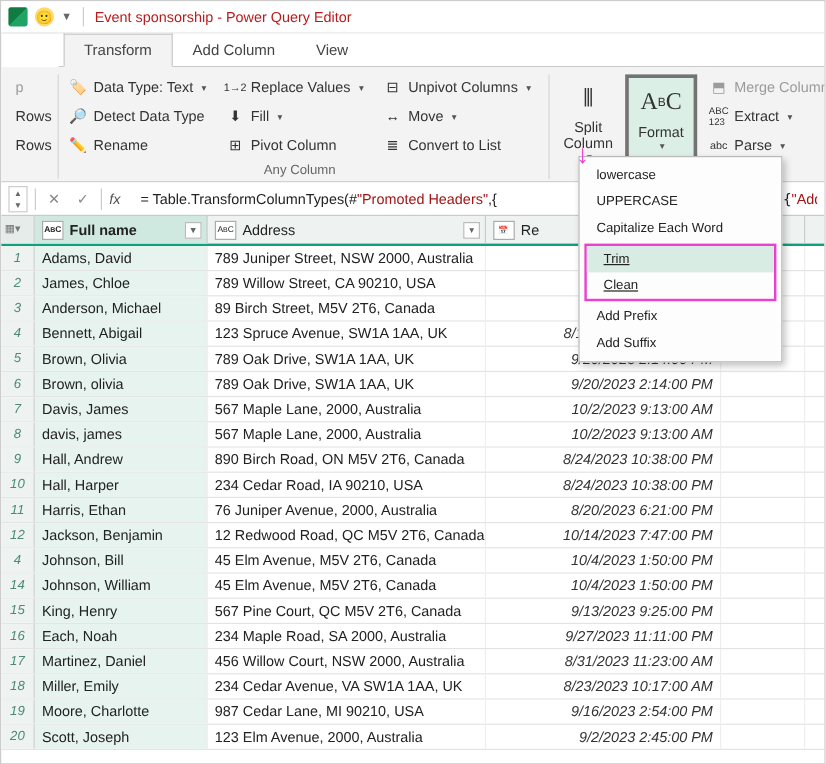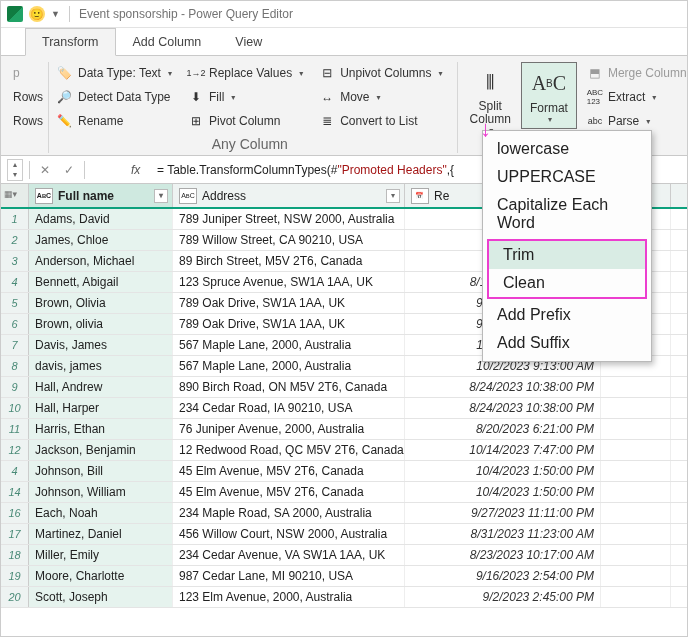--- a/index.html
+++ b/index.html
@@ -2,60 +2,60 @@
 <html><head>
 <meta charset="utf-8">
 <style>
   * { box-sizing: border-box; margin: 0; padding: 0; font-family: "Segoe UI", Arial, sans-serif; }
   body { width: 688px; height: 637px; background: #fff; font-size: 12px; color: #222; overflow: hidden; border:1px solid #ccc;}
   .titlebar { height: 27px; display:flex; align-items:center; padding:0 6px; background:#fff; border-bottom:1px solid #e3e3e3; gap:6px;}
   .titlebar .logo { width:16px; height:16px; background:linear-gradient(135deg,#107c41 50%,#21a366 50%); border-radius:2px; }
   .titlebar .face { width:16px; height:16px; border-radius:50%; background:#ffd966; display:flex; align-items:center; justify-content:center; font-size:11px;}
   .titlebar .caret { font-size:9px; color:#666; }
   .titlebar .sep { width:1px; height:16px; background:#ccc; margin:0 3px;}
-  .titlebar .title { color:#737373; font-size:12px; }
-  .tabs { display:flex; height:28px; border-bottom:1px solid #c9c9c9; background:#fff; padding-left:24px; gap:0;}
+  .titlebar .title { color:#b91c1c; font-size:12px; }
+  .tabs { display:flex; height:28px; border-bottom:1px solid #c9c9c9; background:#fff; padding-left:4px; gap:0;margin-left:48px;}
   .tab { padding:6px 16px 5px; font-size:12.5px; color:#444; cursor:pointer; border:1px solid transparent; border-bottom:none; }
   .tab.active { background:#f3f3f3; border-color:#c9c9c9; border-bottom:1px solid #f3f3f3; position:relative; z-index:1; margin-bottom:-1px;}
   .ribbon { background:#f3f3f3; border-bottom:1px solid #c9c9c9; padding:6px 8px 2px; display:flex;}
   .group { border-right:1px solid #d6d6d6; padding:0 10px 0 4px; display:flex; flex-direction:column;}
   .group:last-child { border-right:none; }
   .cmd-row { display:flex; align-items:center; gap:4px; height:22px; margin-bottom:2px;}
   .cmd { display:flex; align-items:center; gap:5px; padding:2px 4px; font-size:12px; color:#333; white-space:nowrap; cursor:pointer;}
   .cmd.disabled { color:#9b9b9b; }
   .ic { width:16px; height:16px; display:inline-flex; align-items:center; justify-content:center; font-size:12px; }
   .caretd { font-size:8px; color:#555; margin-left:2px;}
   .bigbtn { display:flex; flex-direction:column; align-items:center; justify-content:center; padding:4px 8px; font-size:12px; color:#333; cursor:pointer; }
-  .bigbtn.active { background:#dcefe6; border:1px solid #737373; }
+  .bigbtn.active { background:#dcefe6; border:3px solid #737373; }
   .bigbtn .bigic { width:32px; height:32px; display:flex; align-items:center; justify-content:center; font-size:20px; margin-bottom:2px;}
-  .group-label { text-align:center; font-size:14px; color:#666; padding:2px 0 1px;}
+  .group-label { text-align:center; font-size:11px; color:#666; padding:2px 0 1px;}
   .fx-bar { display:flex; align-items:center; height:28px; border-bottom:1px solid #c9c9c9; padding:0 6px; gap:6px; background:#fff;}
   .fx-bar .spinbtn { width:14px; height:10px; display:flex; align-items:center; justify-content:center; font-size:8px; color:#666; cursor:pointer;}
   .fx-bar .spin { display:flex; flex-direction:column; border:1px solid #ccc;}
   .fx-bar .sepv { width:1px; height:18px; background:#ccc; }
   .fx-bar .xbtn,.fx-bar .chk { width:18px; text-align:center; color:#888; cursor:pointer;}
-  .fx-bar .fx { font-style:italic; color:#555; width:20px;margin-left:40px;}
+  .fx-bar .fx { font-style:italic; color:#555; width:20px;}
   .fx-bar .formula { flex:1; font-family:Consolas,monospace; font-size:12px; white-space:nowrap; overflow:hidden; }
   .fx-bar .formula .str { color:#a31515; }
   .grid-head { display:flex; height:25px; background:#eef3f2; border-bottom:2px solid #0da17d;}
   .rownum-head { width:28px; background:#e6ece9; border-right:1px solid #ccc;}
   .col { display:flex; align-items:center; padding:0 6px; border-right:1px solid #ccc; font-size:12px; position:relative;}
   .col .typeic { width:18px; height:16px; display:inline-flex; align-items:center; justify-content:center; font-size:7px; background:#fff; border:1px solid #aaa; margin-right:5px;}
   .col .dd { position:absolute; right:4px; font-size:8px; color:#666; border:1px solid #bbb; width:14px; height:14px; display:flex; align-items:center; justify-content:center; background:#fff; cursor:pointer;}
   .col.sel { background:#cfe9e0; font-weight:600;}
   .c1 { width:144px; } .c2 { width:232px; } .c3 { width:196px;} .c4 { width:70px;}
   .grid-body {}
   .row { display:flex; height:21px; border-bottom:1px solid #e4e4e4;}
   .rownum { width:28px; background:#eef3f2; color:#4a8a77; text-align:center; font-style:italic; font-size:11px; line-height:21px; border-right:1px solid #ccc;}
   .cell { padding:0 6px; font-size:12px; line-height:21px; border-right:1px solid #eee; white-space:nowrap; overflow:hidden;}
   .cell.sel { background:#e6f3ee; }
   .cell.right { text-align:right; font-style:italic; color:#333; }
   .menu { position:absolute; left:482px; top:130px; width:170px; background:#fdfdfd; border:1px solid #b9b9b9; box-shadow:2px 3px 6px rgba(0,0,0,0.25); padding:4px 0; z-index:50;}
-  .menu .mi { padding:5px 14px; font-size:16px; cursor:pointer; }
-  .menu .hl-box { border:2px solid #ec3ecf; margin:2px 4px; }
+  .menu .mi { padding:5px 14px; font-size:11px; cursor:pointer; }
+  .menu .hl-box { border:2px solid #ec3ecf; margin:2px 4px;text-decoration:underline; }
   .menu .hl-box .mi.hover { background:#d9ece4;}
   .arrow { position:absolute; left:480px; top:116px; color:#ec3ecf; font-size:22px; z-index:60; }
 </style>
 </head>
 <body>
 
 <div class="titlebar">
   <span class="logo"></span>
   <span class="face">🙂</span>
   <span class="caret">▼</span>
@@ -323,20 +323,27 @@
       <div class="cell c4"></div>
     </div>
     <div class="row">
       <div class="rownum">14</div>
       <div class="cell sel c1">Johnson, William</div>
       <div class="cell c2">45 Elm Avenue, M5V 2T6, Canada</div>
       <div class="cell right c3">10/4/2023 1:50:00 PM</div>
       <div class="cell c4"></div>
     </div>
     <div class="row">
+      <div class="rownum">15</div>
+      <div class="cell sel c1">King, Henry</div>
+      <div class="cell c2">567 Pine Court, QC M5V 2T6, Canada</div>
+      <div class="cell right c3">9/13/2023 9:25:00 PM</div>
+      <div class="cell c4"></div>
+    </div>
+    <div class="row">
       <div class="rownum">16</div>
       <div class="cell sel c1"> Each, Noah</div>
       <div class="cell c2">234 Maple Road, SA 2000, Australia</div>
       <div class="cell right c3">9/27/2023 11:11:00 PM</div>
       <div class="cell c4"></div>
     </div>
     <div class="row">
       <div class="rownum">17</div>
       <div class="cell sel c1">Martinez, Daniel</div>
       <div class="cell c2">456 Willow Court, NSW 2000, Australia</div>

